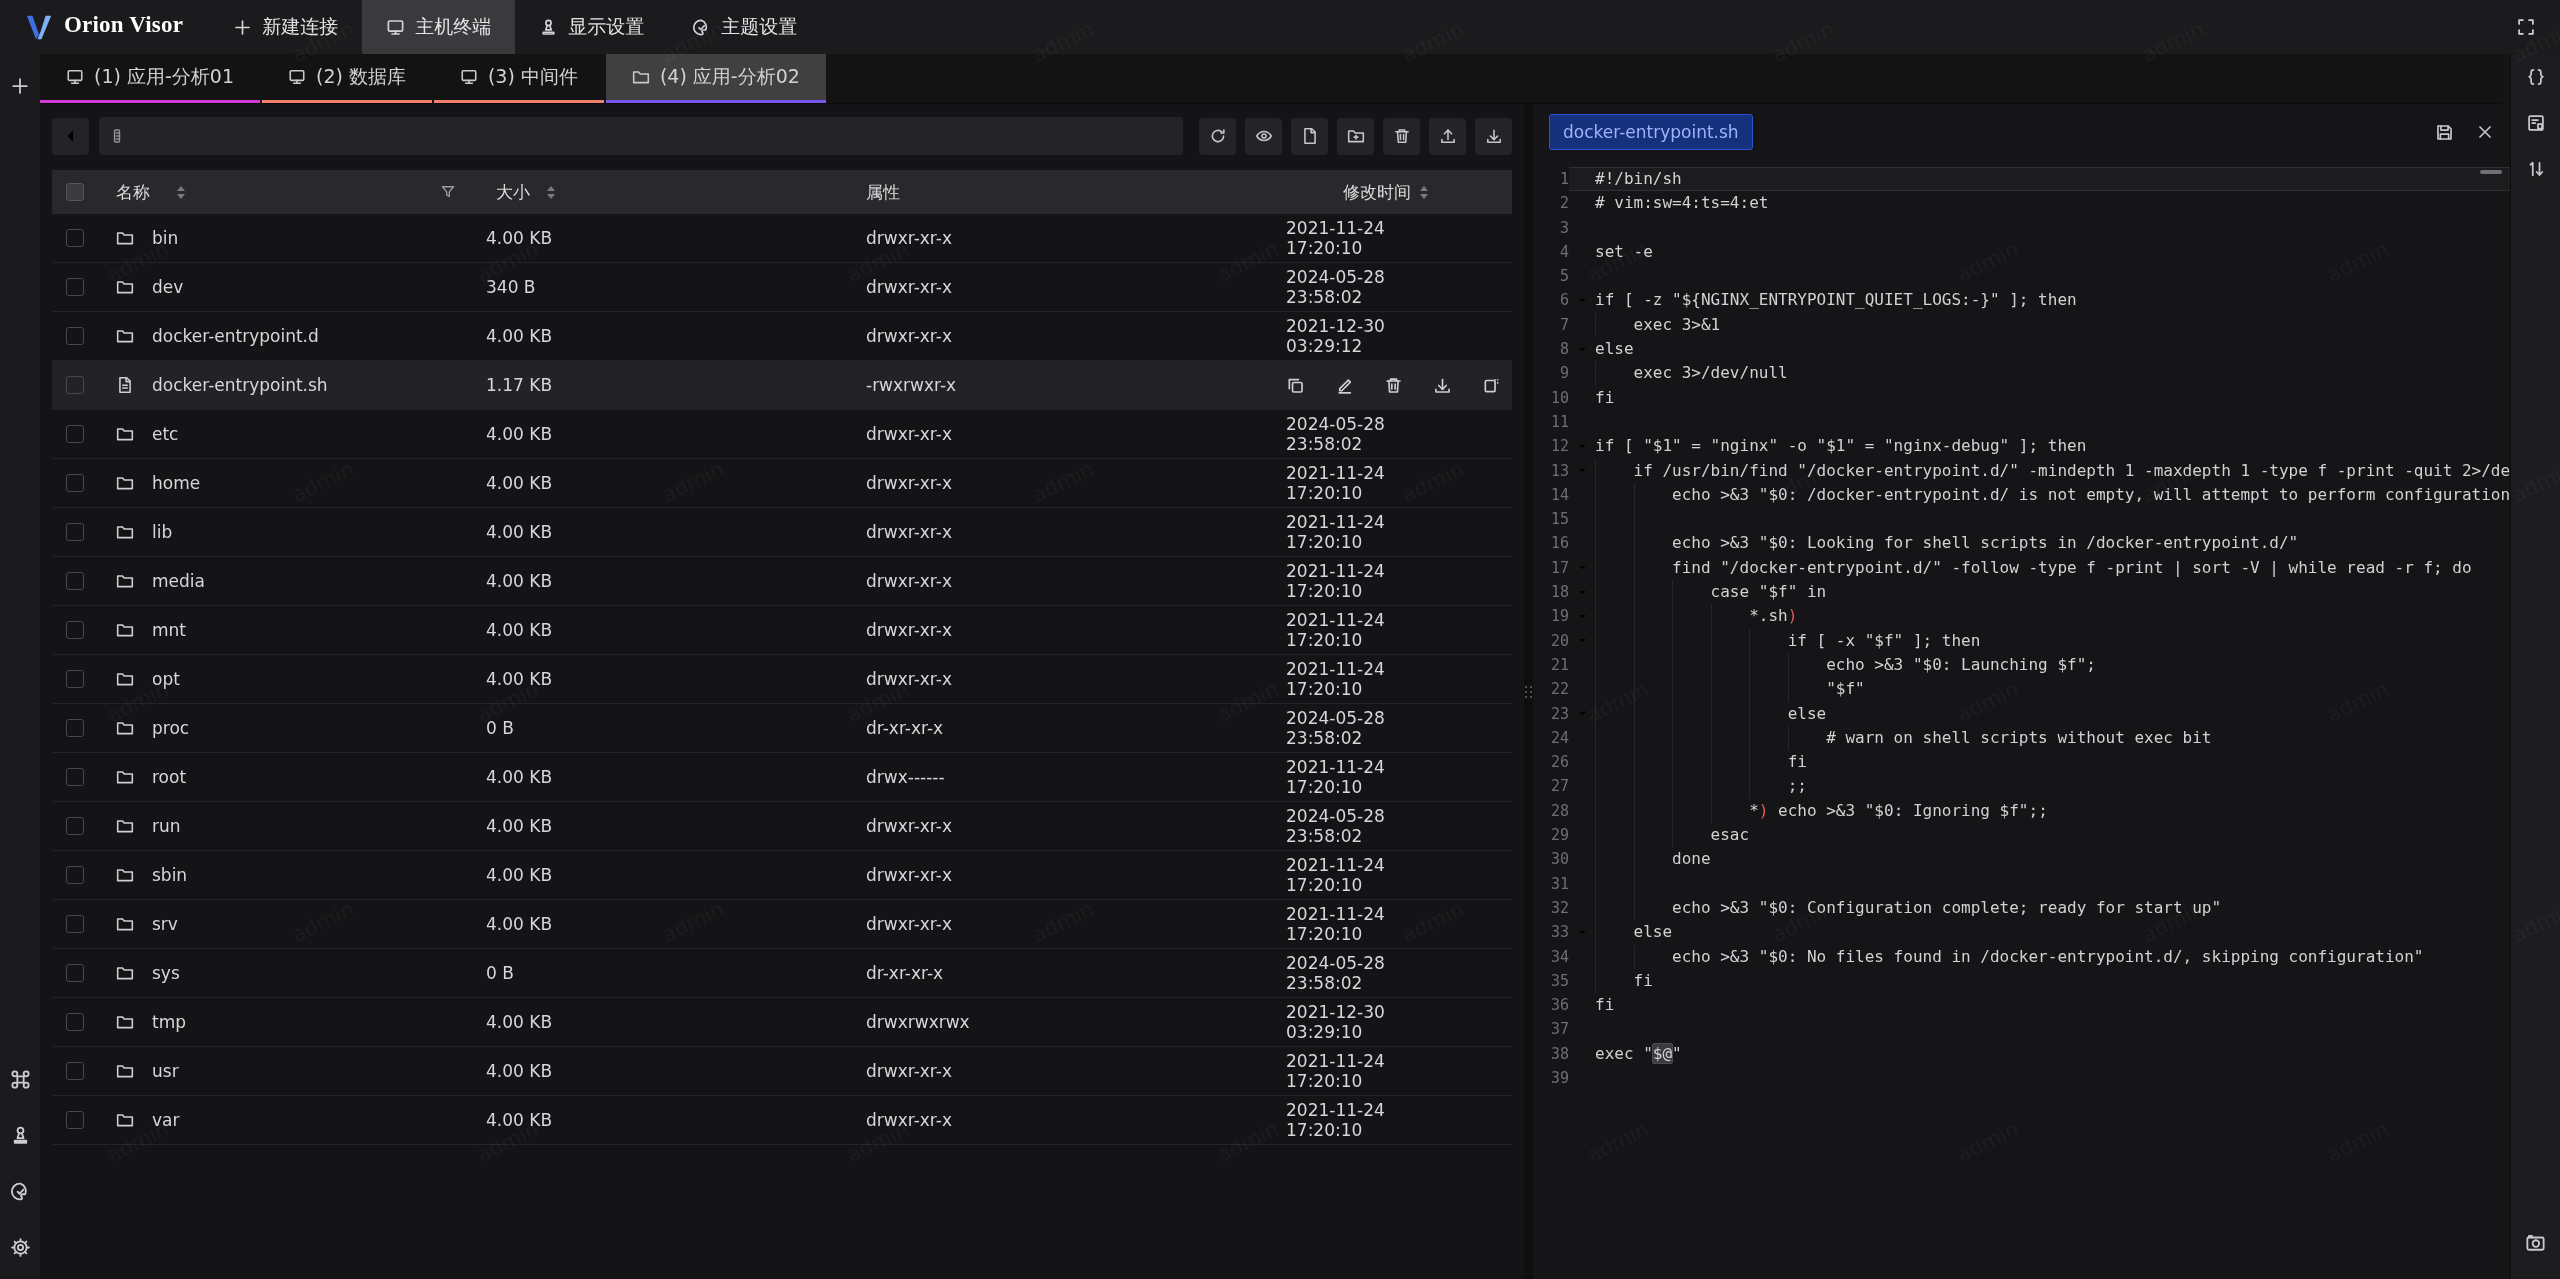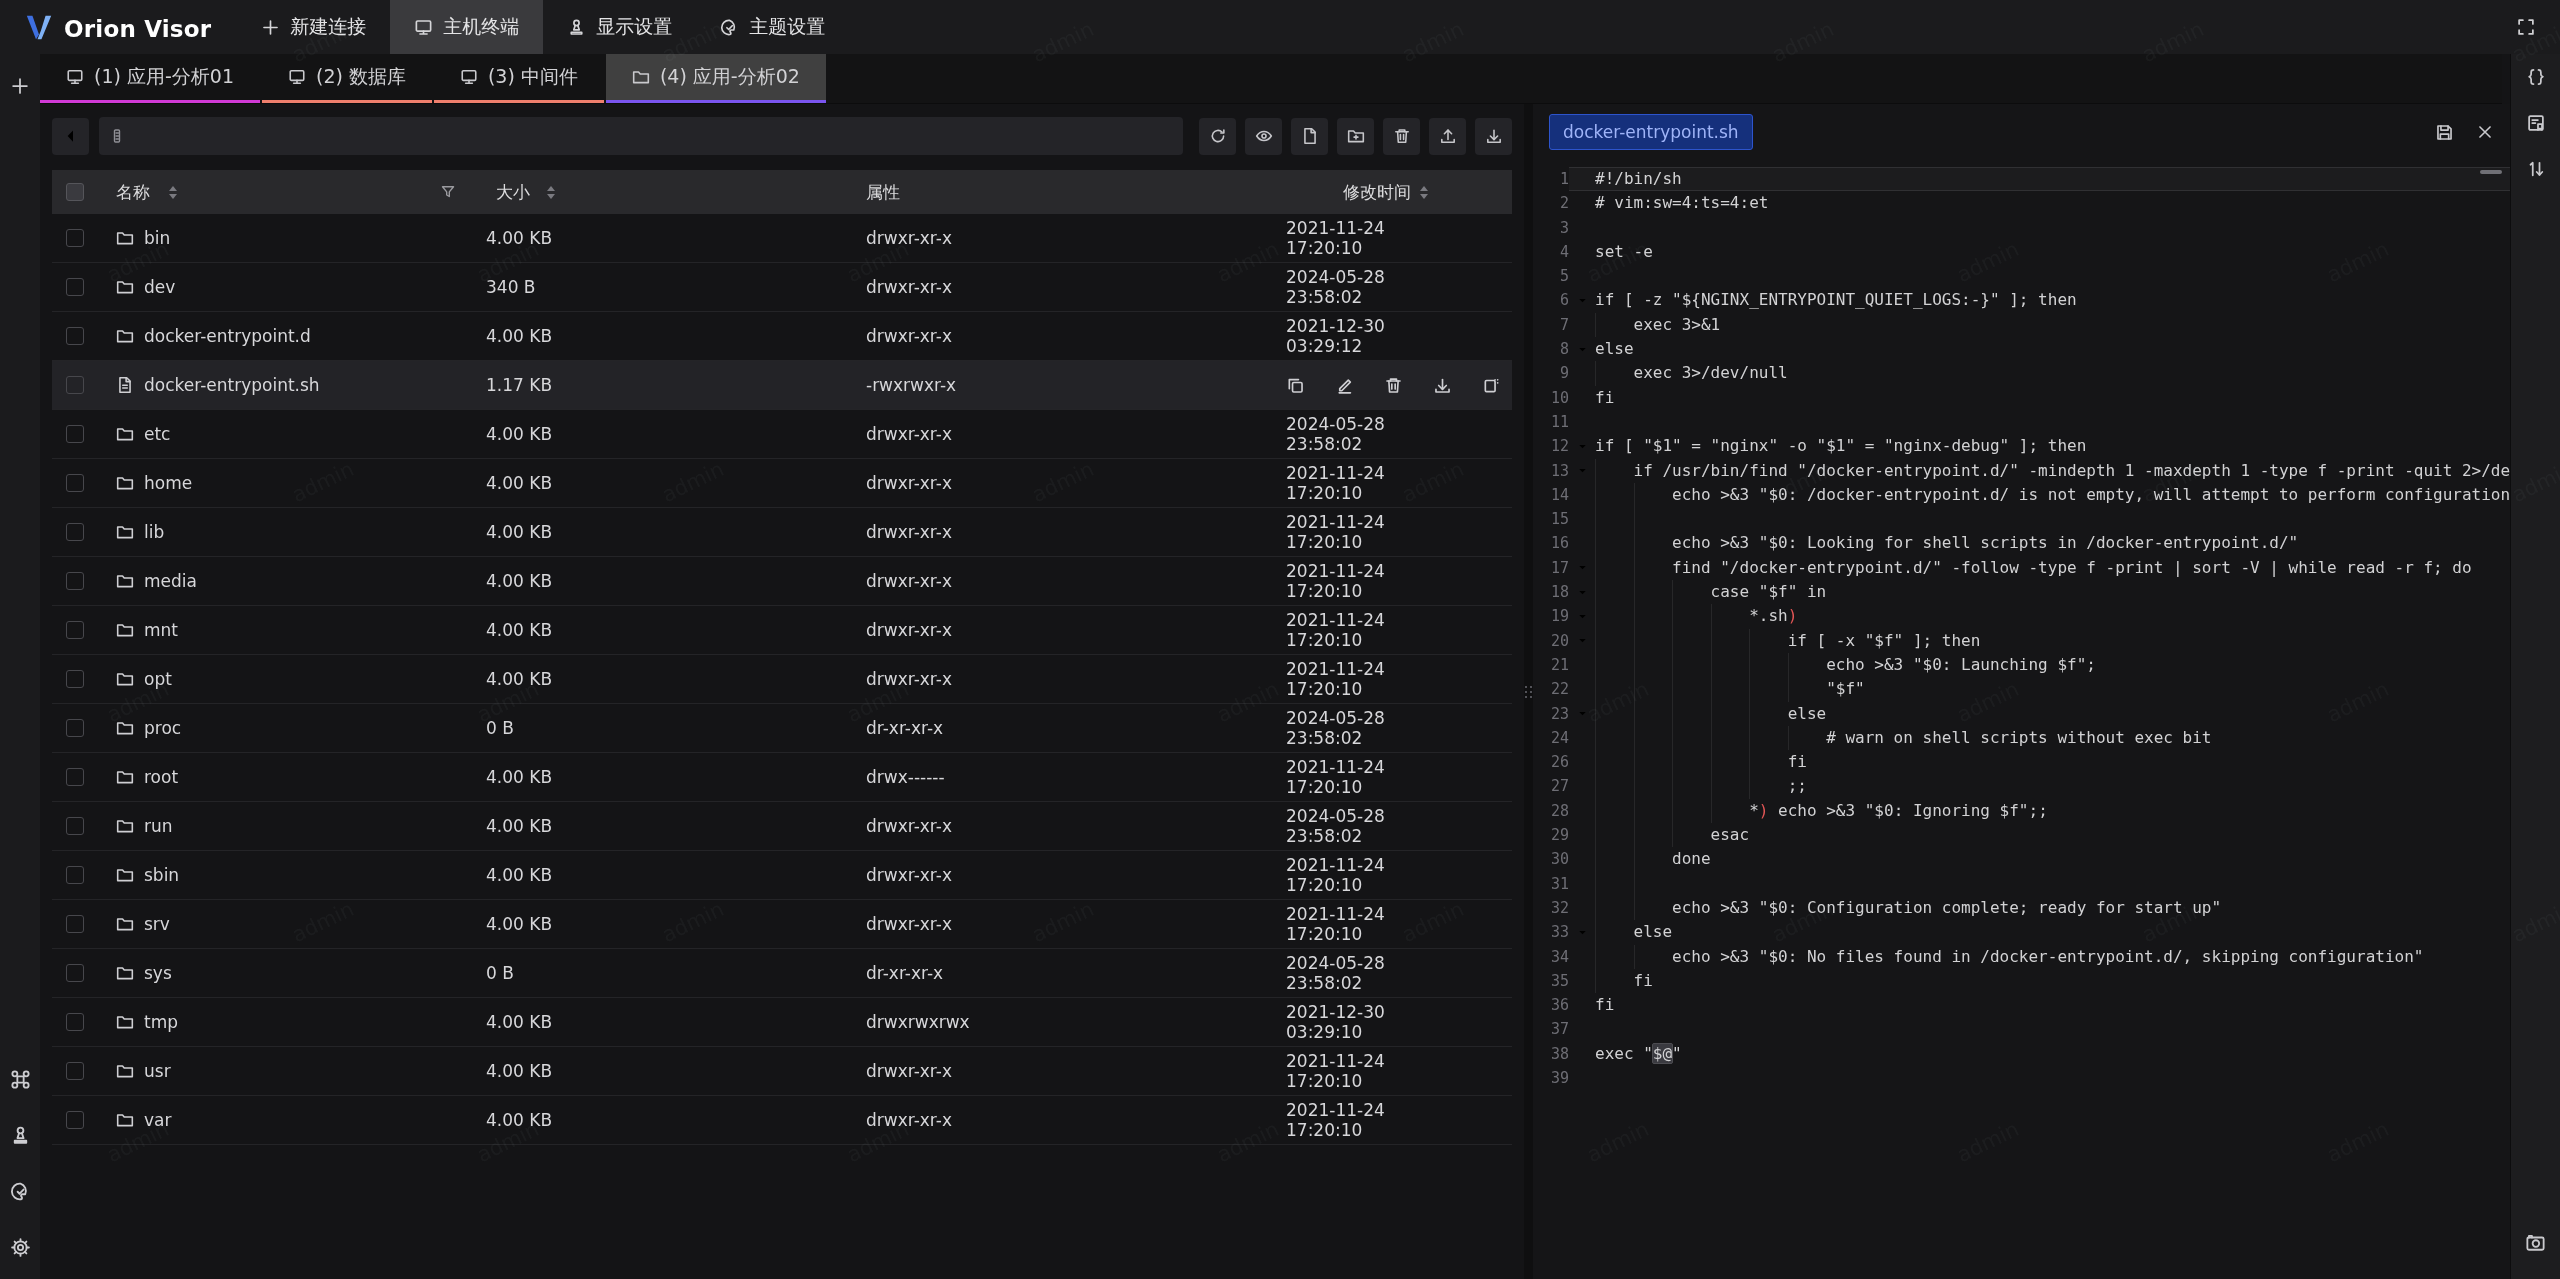--- a/index.html
+++ b/index.html
@@ -5,21 +5,21 @@
   * { margin:0; padding:0; box-sizing:border-box; }
   html,body { width:2560px; height:1279px; overflow:hidden; background:#141416;
     font-family:"DejaVu Sans","Liberation Sans",sans-serif; color:#d9d9dc; }
 
   .ic { display:inline-flex; align-items:center; justify-content:center; }
   .ic svg { stroke:currentColor; fill:none; stroke-width:1.4; stroke-linecap:round; stroke-linejoin:round; }
 
   
   .navbar { position:absolute; top:0; left:0; right:0; height:54px; background:#1b1b1d;
     display:flex; align-items:center; z-index:10; }
-  .brand { display:flex; align-items:flex-end; gap:10px; padding:0 26px 0 24px; }
+  .brand { display:flex; align-items:flex-start; gap:10px; padding:0 26px 0 24px;font-family:Liberation Serif, serif; }
   .brand-name { font-size:23px; font-weight:bold; color:#ffffff; letter-spacing:.2px; }
   .nav-menu { display:flex; height:100%; }
   .nav-item { display:flex; align-items:center; gap:10px; padding:0 24px; font-size:19px;
     color:#e4e4e6; cursor:pointer; height:100%; }
   .nav-item.active { background:#3a3a3d; }
   .nav-item .ic { color:#d5d5d8; }
   .nav-right { margin-left:auto; display:flex; align-items:center; padding-right:14px; }
   .nav-right .ic { color:#cfcfd2; }
 
   
@@ -59,21 +59,21 @@
   .tool-group { display:flex; gap:9px; }
 
   .ftable { margin:3px 12px 0 12px; }
   .f-header { height:44px; background:#29292c; display:flex; align-items:center; font-size:17px; color:#dcdcde; }
   .f-row { height:49px; display:flex; align-items:center; font-size:17px; color:#d7d7da;
     border-bottom:1px solid #242427; cursor:pointer; }
   .f-row.selected { background:#232327; }
   .col-check { width:64px; display:flex; align-items:center; padding-left:14px; flex:0 0 auto; }
   .cb { width:18px; height:18px; border:1.6px solid #47474c; border-radius:3px; cursor:pointer; }
   .cb.head { background:#3a3a3f; border-color:#55555a; }
-  .col-name { width:370px; display:flex; align-items:center; gap:10px; flex:0 0 auto; }
+  .col-name { width:370px; display:flex; align-items:center; gap:18px; flex:0 0 auto; }
   .col-size { width:380px; display:flex; align-items:center; gap:8px; flex:0 0 auto; }
   .col-attr { width:420px; flex:0 0 auto; }
   .col-time { flex:1; display:flex; align-items:center; justify-content:flex-end; padding-right:84px; }
   .f-header .col-size { padding-left:10px; }
   .name-ic { color:#cfcfd3; }
   .carets { display:inline-flex; flex-direction:column; gap:3px; margin-left:9px; cursor:pointer; }
   .car-u { width:0; height:0; border-left:4.5px solid transparent; border-right:4.5px solid transparent;
     border-bottom:5.5px solid #7a7a80; }
   .car-d { width:0; height:0; border-left:4.5px solid transparent; border-right:4.5px solid transparent;
     border-top:5.5px solid #7a7a80; }

